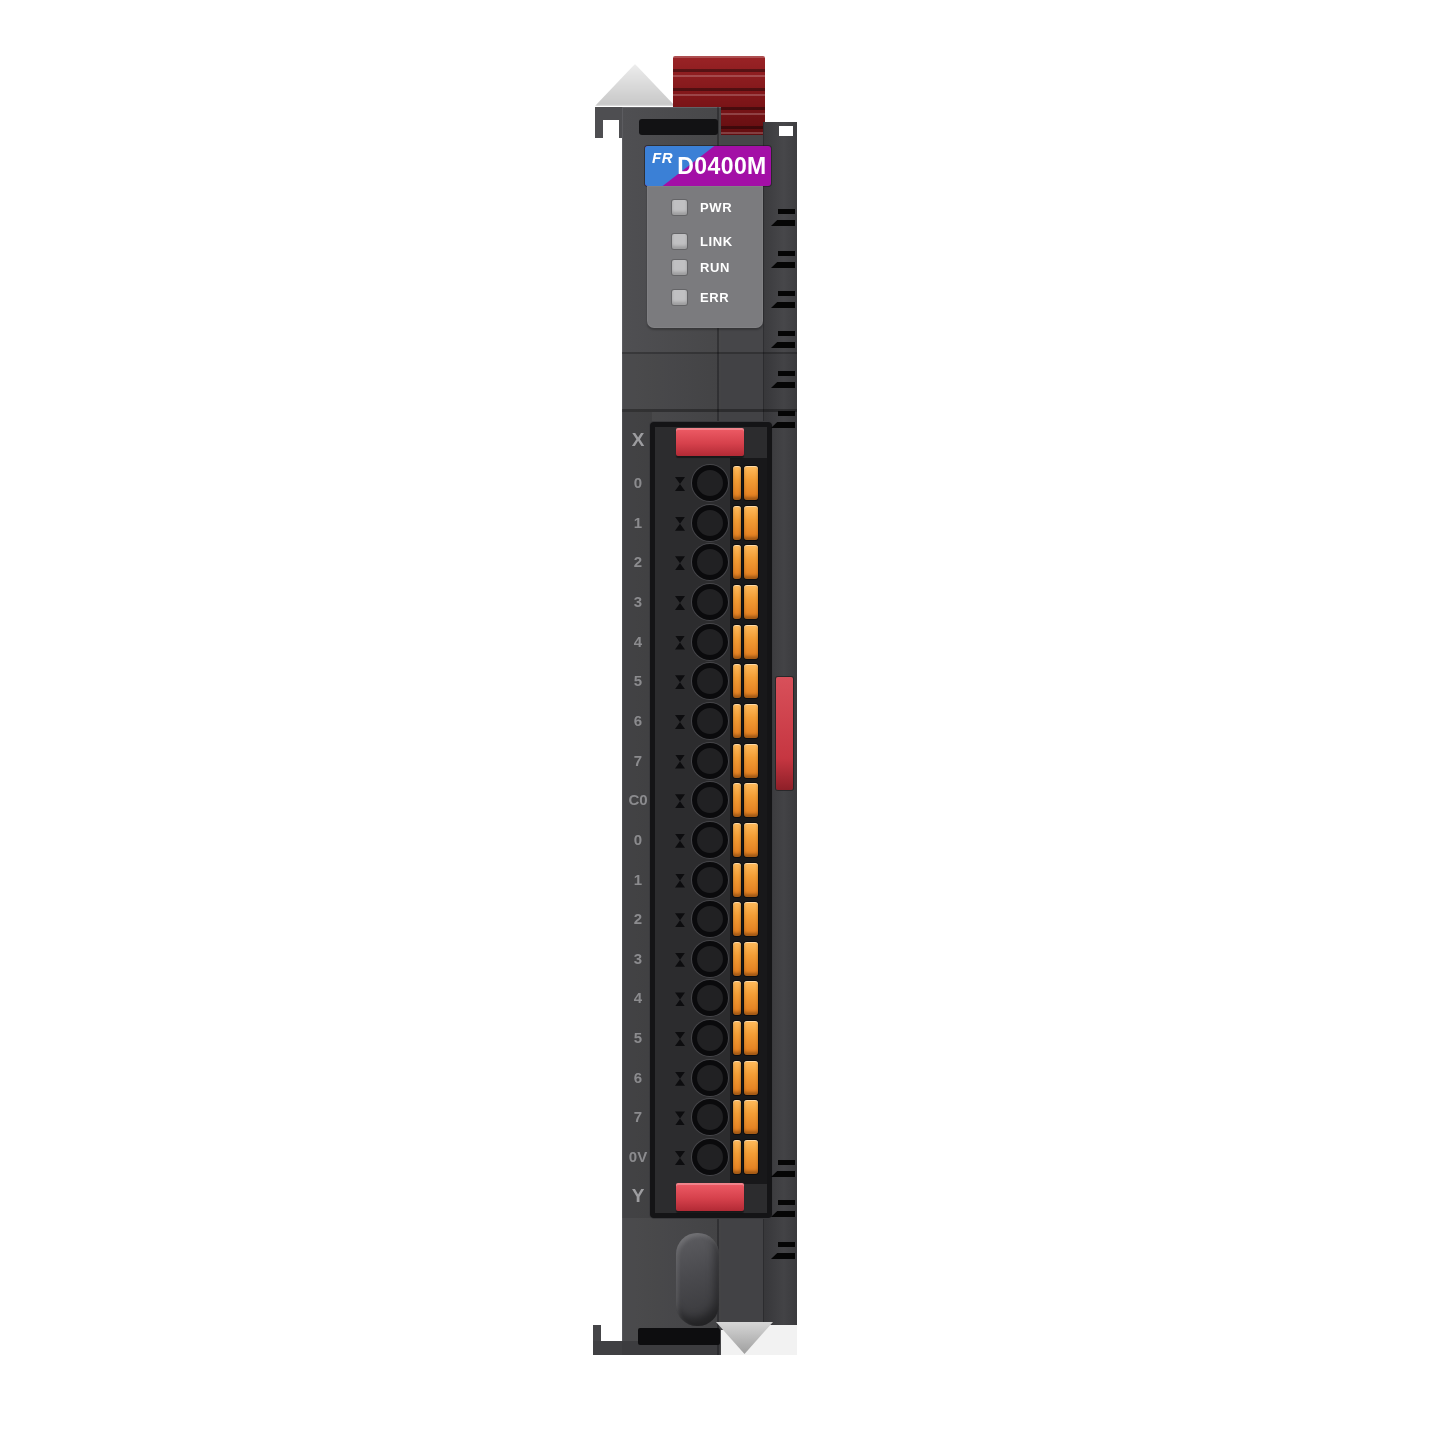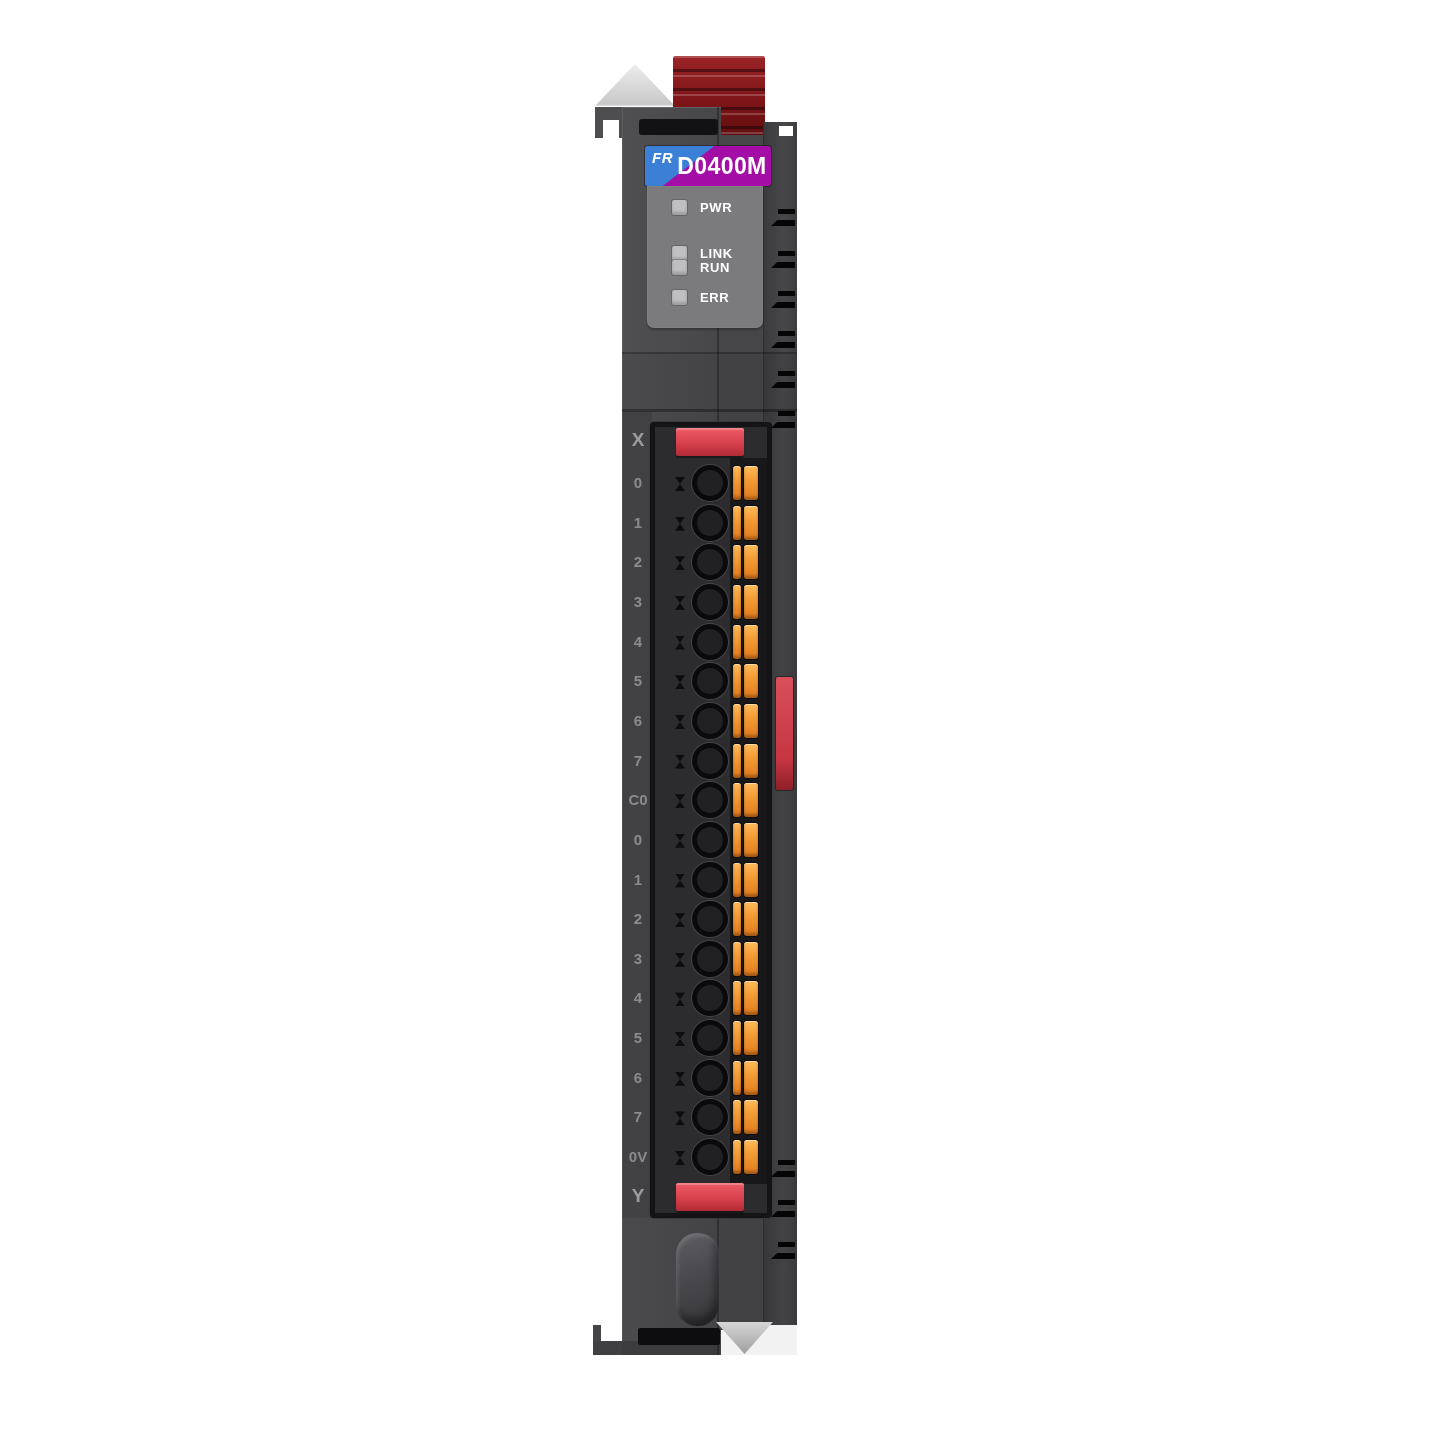--- a/index.html
+++ b/index.html
@@ -135,21 +135,21 @@
     <div class="plate-blue"></div>
     <div class="plate-brand">FR</div>
     <div class="plate-model">D0400M</div>
   </div>
 
   <div class="led-panel">
       <div class="led-row" style="top: 14px;">
         <div class="led-square"></div>
         <div class="led-label">PWR</div>
       </div>
-      <div class="led-row" style="top: 60px;">
+      <div class="led-row" style="top: 48px;">
         <div class="led-square"></div>
         <div class="led-label">LINK</div>
       </div>
       <div class="led-row" style="top: 74px;">
         <div class="led-square"></div>
         <div class="led-label">RUN</div>
       </div>
       <div class="led-row" style="top: 104px;">
         <div class="led-square"></div>
         <div class="led-label">ERR</div>

